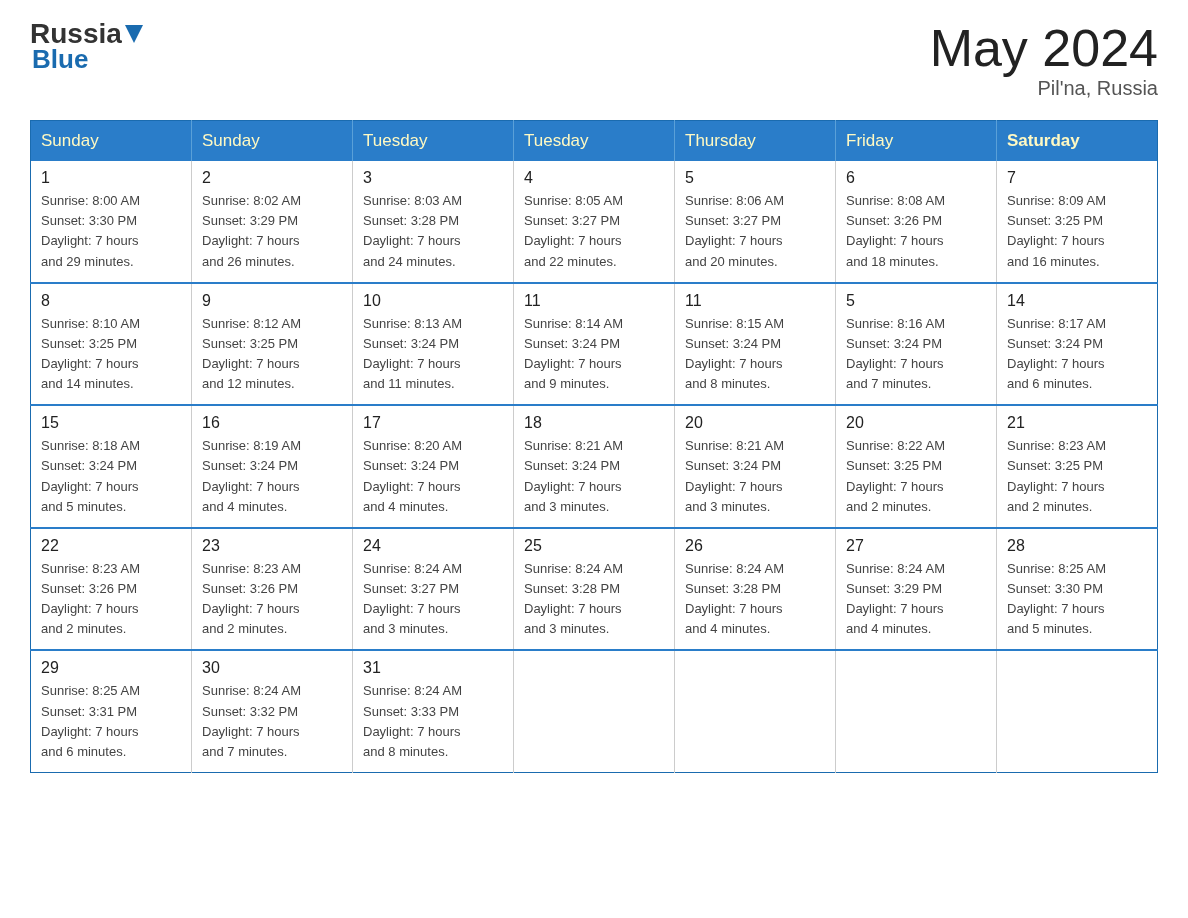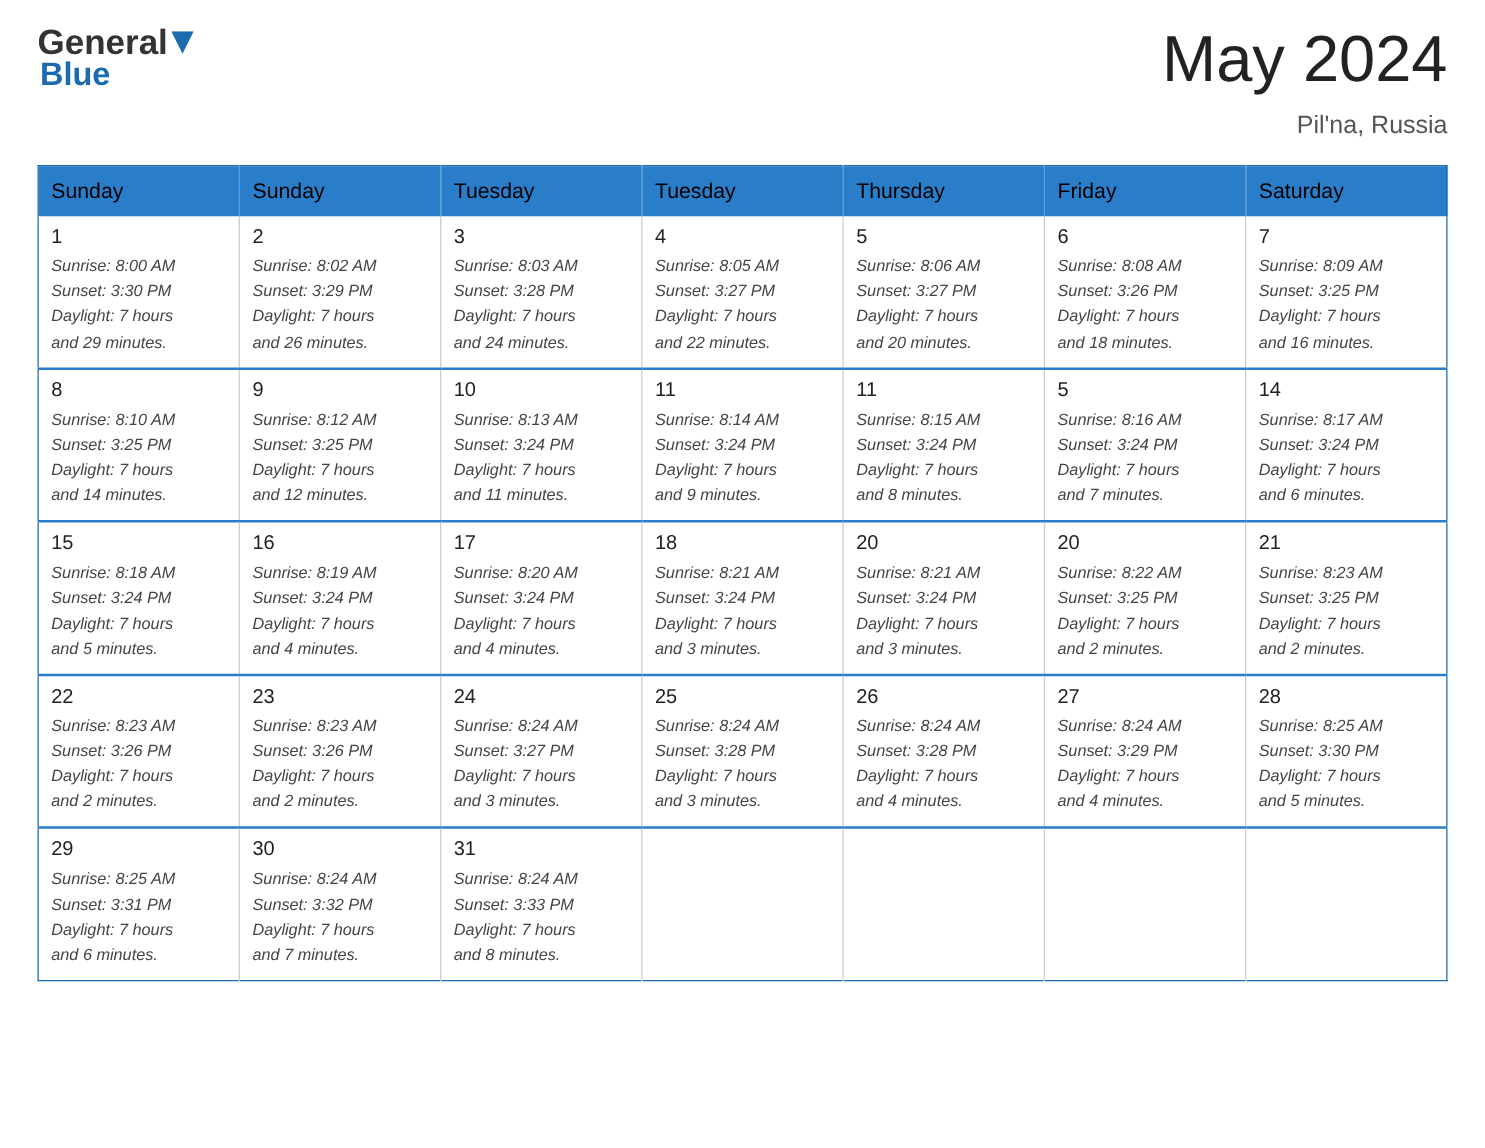--- a/index.html
+++ b/index.html
@@ -41,37 +41,37 @@
     }
     .month-title {
       font-size: 52px;
       font-weight: normal;
       color: #222;
       line-height: 1.1;
     }
     .location {
       font-size: 20px;
       color: #555;
-      margin-top: 12px;
+      margin-top: 0;
     }
     .calendar {
       width: 100%;
       border-collapse: collapse;
       border: 1.5px solid #1a6baf;
     }
     .calendar th {
       background-color: #2a7dc9;
-      color: #000000;
+      color: #fef9c3;
       padding: 10px 10px;
       text-align: left;
       font-size: 17px;
       font-weight: normal;
       border-right: 1px solid #5aa0d8;
     }
-    .calendar th:last-child { border-right: none; }
+    .calendar th:last-child { border-right: none; font-weight: bold; }
     .calendar td {
       vertical-align: top;
       padding: 8px 10px 10px 10px;
       border-right: 1px solid #ccc;
       border-top: 2px solid #2a7dc9;
       font-size: 13.5px;
       color: #333;
       width: 14.28%;
     }
     .calendar td:last-child { border-right: none; }
@@ -80,31 +80,30 @@
       font-size: 16px;
       font-weight: normal;
       color: #222;
       display: block;
       margin-bottom: 4px;
     }
     .day-info {
       font-size: 13px;
       color: #444;
       line-height: 1.55;
-      font-style: italic;
     }
     .empty { background: #fff; }
   </style>
 </head>
 <body>
 
 <div class="header">
   <div class="logo">
     <div class="logo-text">
-      <span class="logo-general">General</span>
+      <span class="logo-general">Russia</span>
       <span style="display:inline-block; margin-left:3px; position:relative; top:2px;">
         <svg width="18" height="20" viewBox="0 0 18 20">
           <polygon points="0,0 18,0 9,18" fill="#1a6baf"></polygon>
         </svg>
       </span>
     </div>
     <div class="logo-sub">Blue</div>
   </div>
   <div class="title-area">
     <div class="month-title">May 2024</div>

